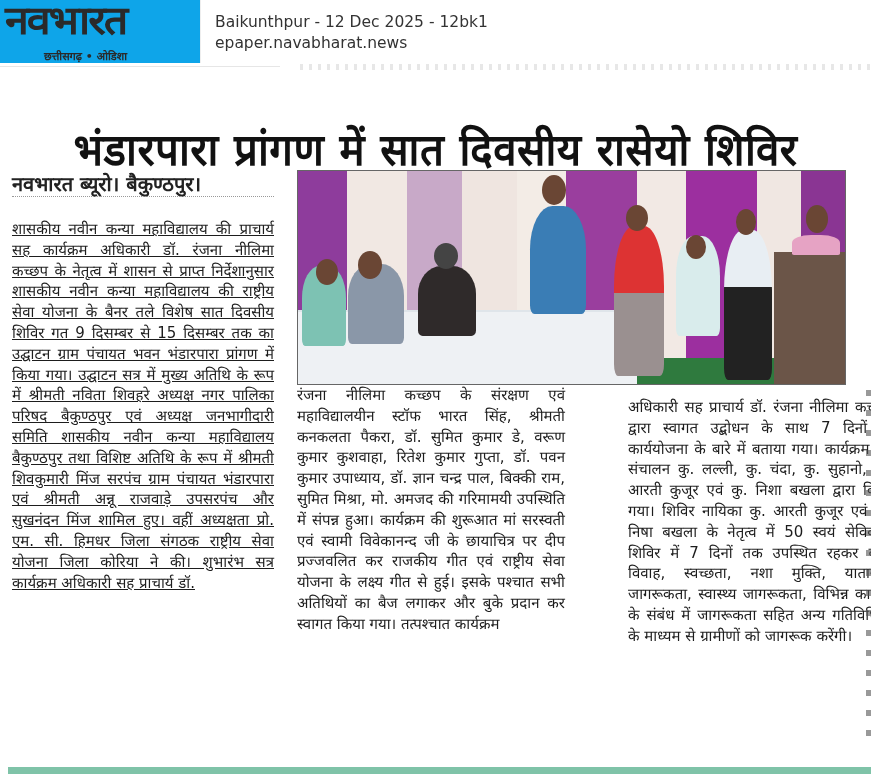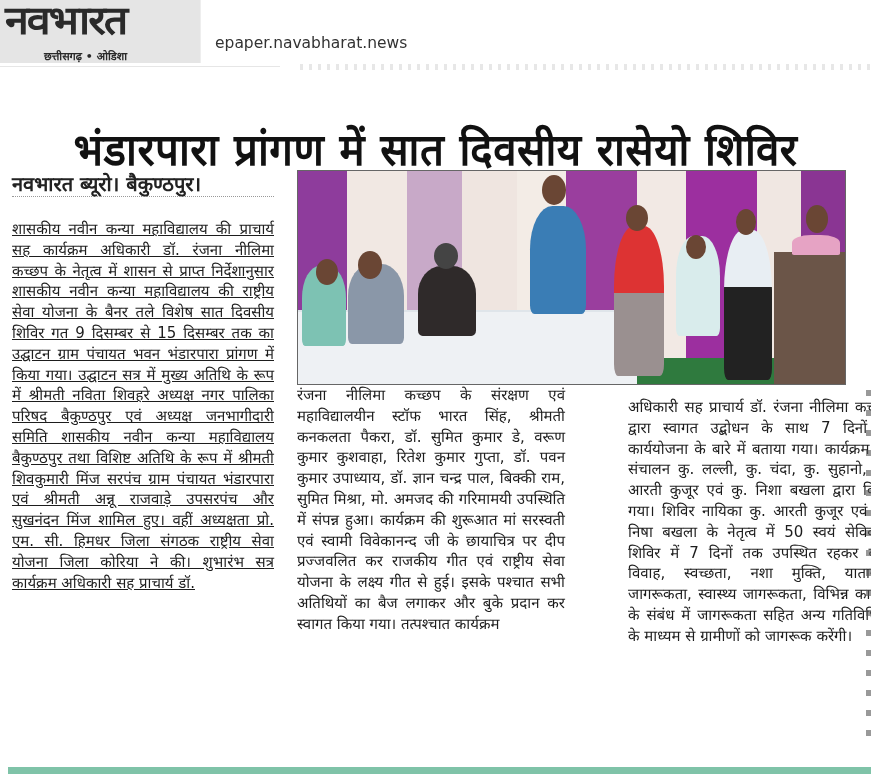--- a/index.html
+++ b/index.html
@@ -1,19 +1,19 @@
 <!DOCTYPE html>
 <html><head>
 <meta charset="utf-8">
 <style>
   html, body { margin:0; padding:0; background:#ffffff; }
   body { width:871px; height:774px; position:relative; overflow:hidden; font-family:"DejaVu Sans", sans-serif; color:#1a1a1a; }
 
   .masthead { position:absolute; left:0; top:0; width:871px; height:66px; }
-  .logo-box { position:absolute; left:0; top:0; width:200px; height:63px; background:#e5e5e5; border-right:1px solid #eee; }
+  .logo-box { position:absolute; left:0; top:0; width:200px; height:63px; background:#0ea5e9; border-right:1px solid #eee; }
   .logo-main { position:absolute; left:5px; top:-4px; font-family:"DejaVu Sans", sans-serif; font-weight:bold; font-size:43px; letter-spacing:-2px; color:#2a2a2a; line-height:52px; transform:scaleY(0.92); transform-origin:top left; }
   .logo-sub { position:absolute; left:44px; top:48px; font-size:11px; font-weight:bold; color:#2a2a2a; }
   .edition-line { position:absolute; left:215px; top:12px; font-size:15.5px; color:#333; line-height:20px; }
   .url-line { position:absolute; left:215px; top:33px; font-size:15.5px; color:#333; line-height:20px; }
   .masthead-rule { position:absolute; left:0; top:66px; width:280px; height:1px; background:#e6e6e6; }
   .faded-strip { position:absolute; left:300px; top:64px; width:571px; height:6px;
     background: repeating-linear-gradient(90deg, #bbb 0 3px, transparent 3px 9px); opacity:.35; }
 
   .headline { position:absolute; left:0; top:94px; width:871px; text-align:center; font-family:"DejaVu Sans", sans-serif; font-weight:bold; font-size:42px; line-height:56px; color:#111; letter-spacing:0.5px; transform:scaleY(1.05); }
 
@@ -39,20 +39,21 @@
   .footer-bar { position:absolute; left:8px; top:767px; width:863px; height:7px; background:#7fc3a8; }
 </style>
 </head>
 <body>
 
 <header class="masthead">
   <div class="logo-box">
     <div class="logo-main">नवभारत</div>
     <div class="logo-sub">छत्तीसगढ़ • ओडिशा</div>
   </div>
+  <div class="edition-line">Baikunthpur - 12 Dec 2025 - 12bk1</div>
   <div class="url-line">epaper.navabharat.news</div>
   <div class="masthead-rule"></div>
   <div class="faded-strip"></div>
 </header>
 
 <h1 class="headline">भंडारपारा प्रांगण में सात दिवसीय रासेयो शिविर</h1>
 
 <div class="byline">नवभारत ब्यूरो। बैकुण्ठपुर।</div>
 <div class="byline-rule"></div>
 

